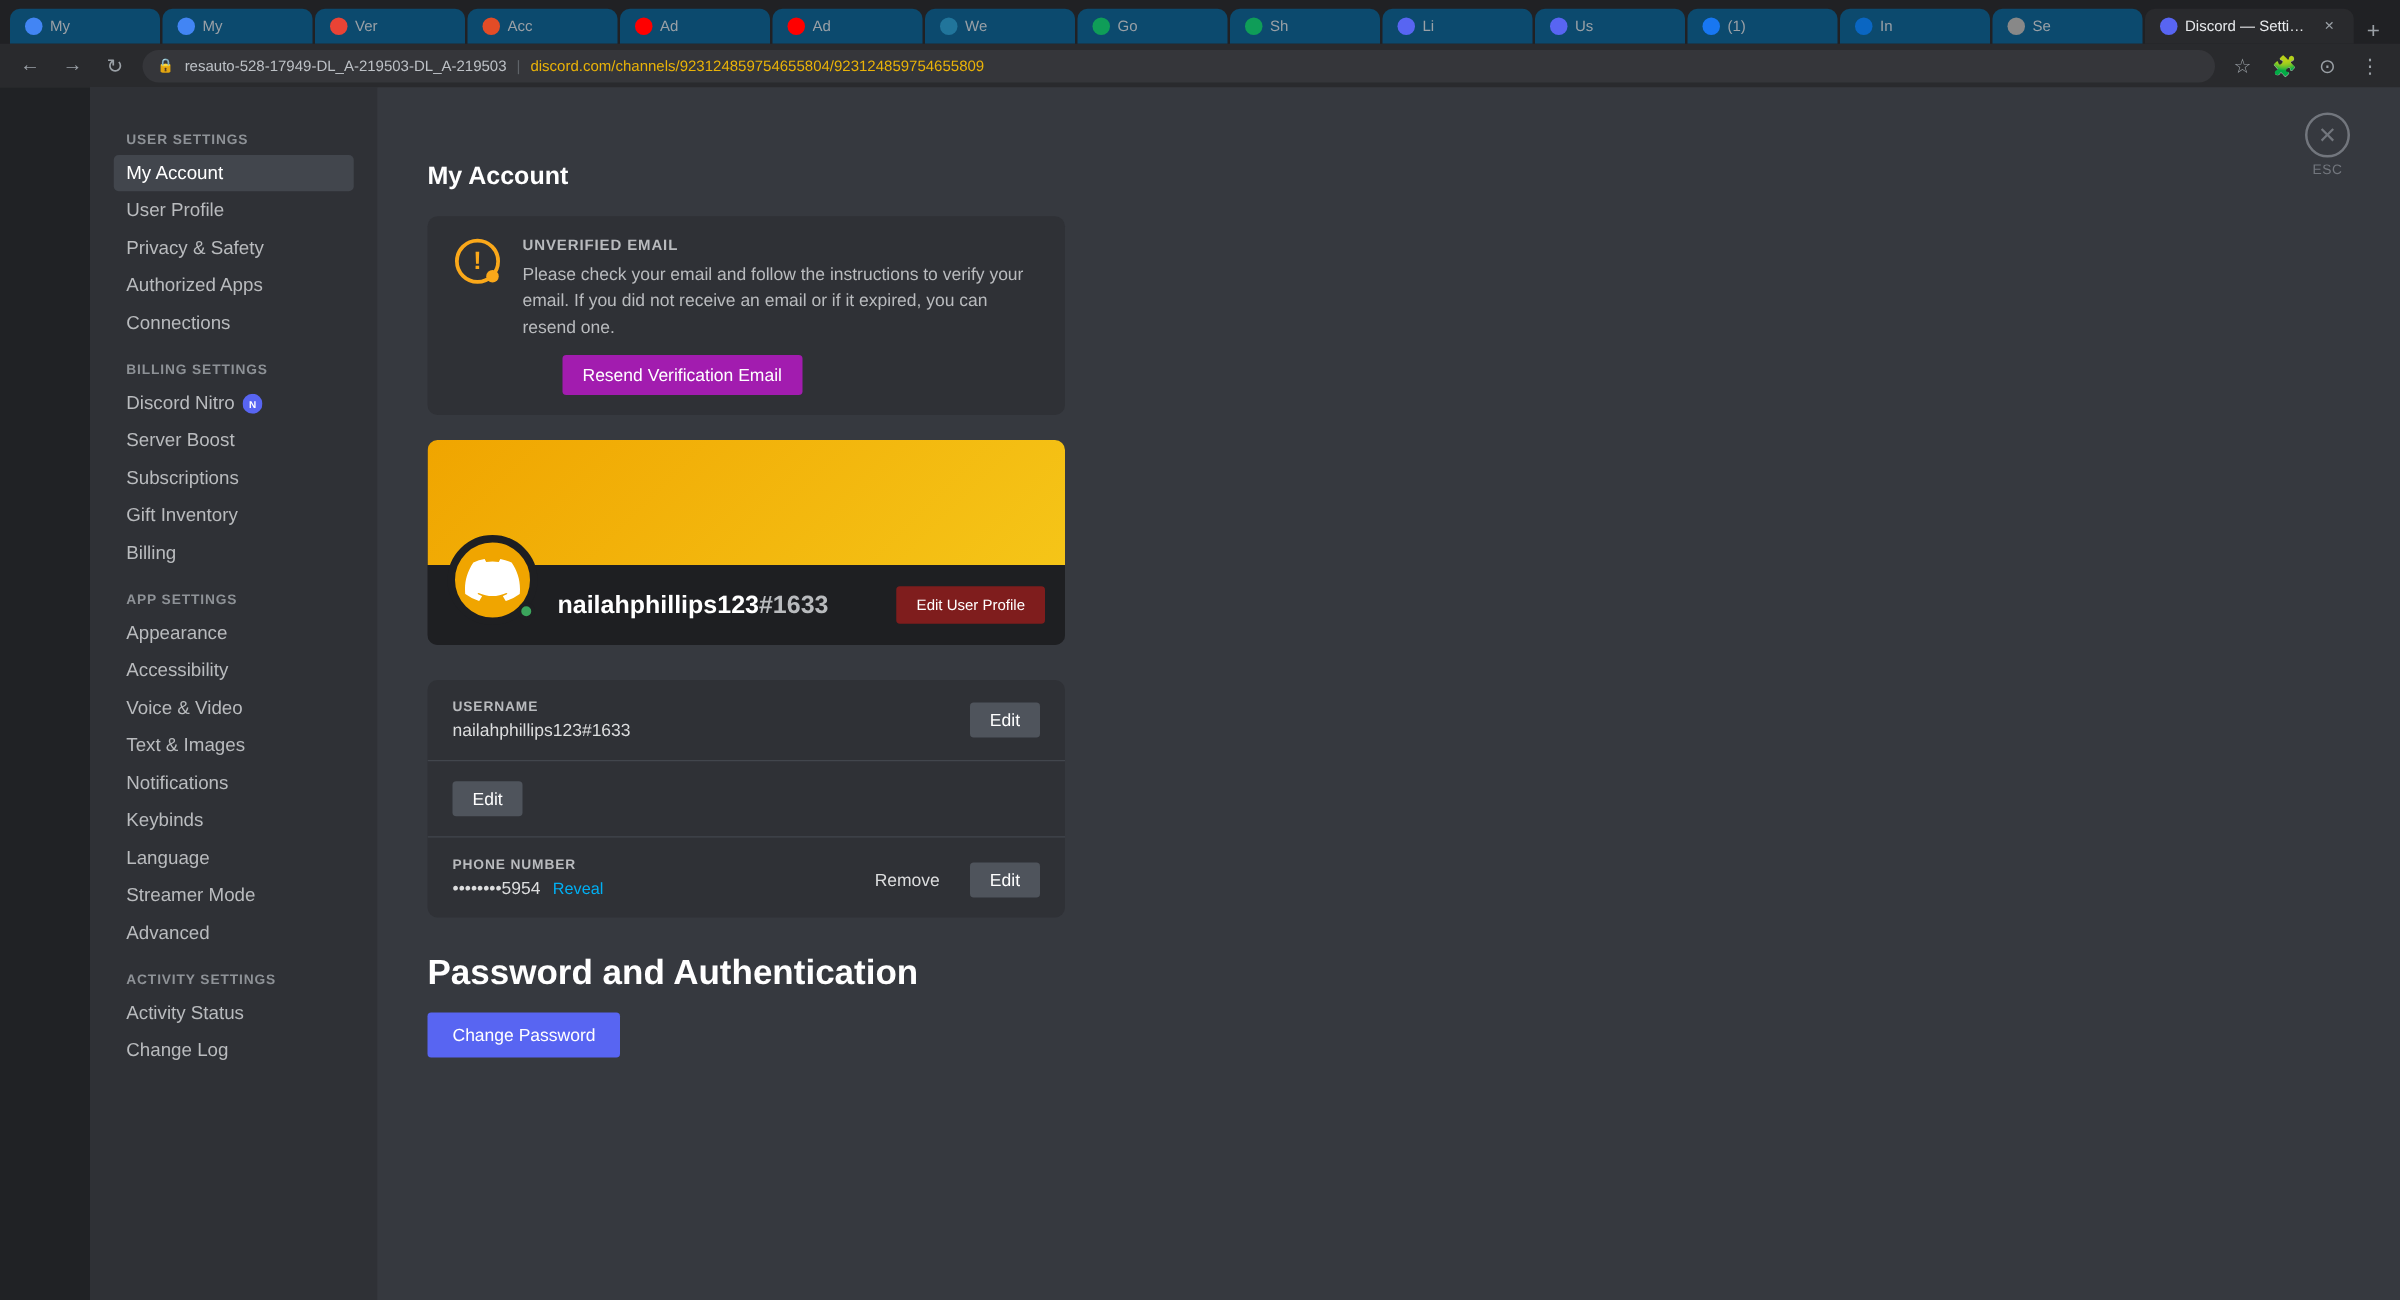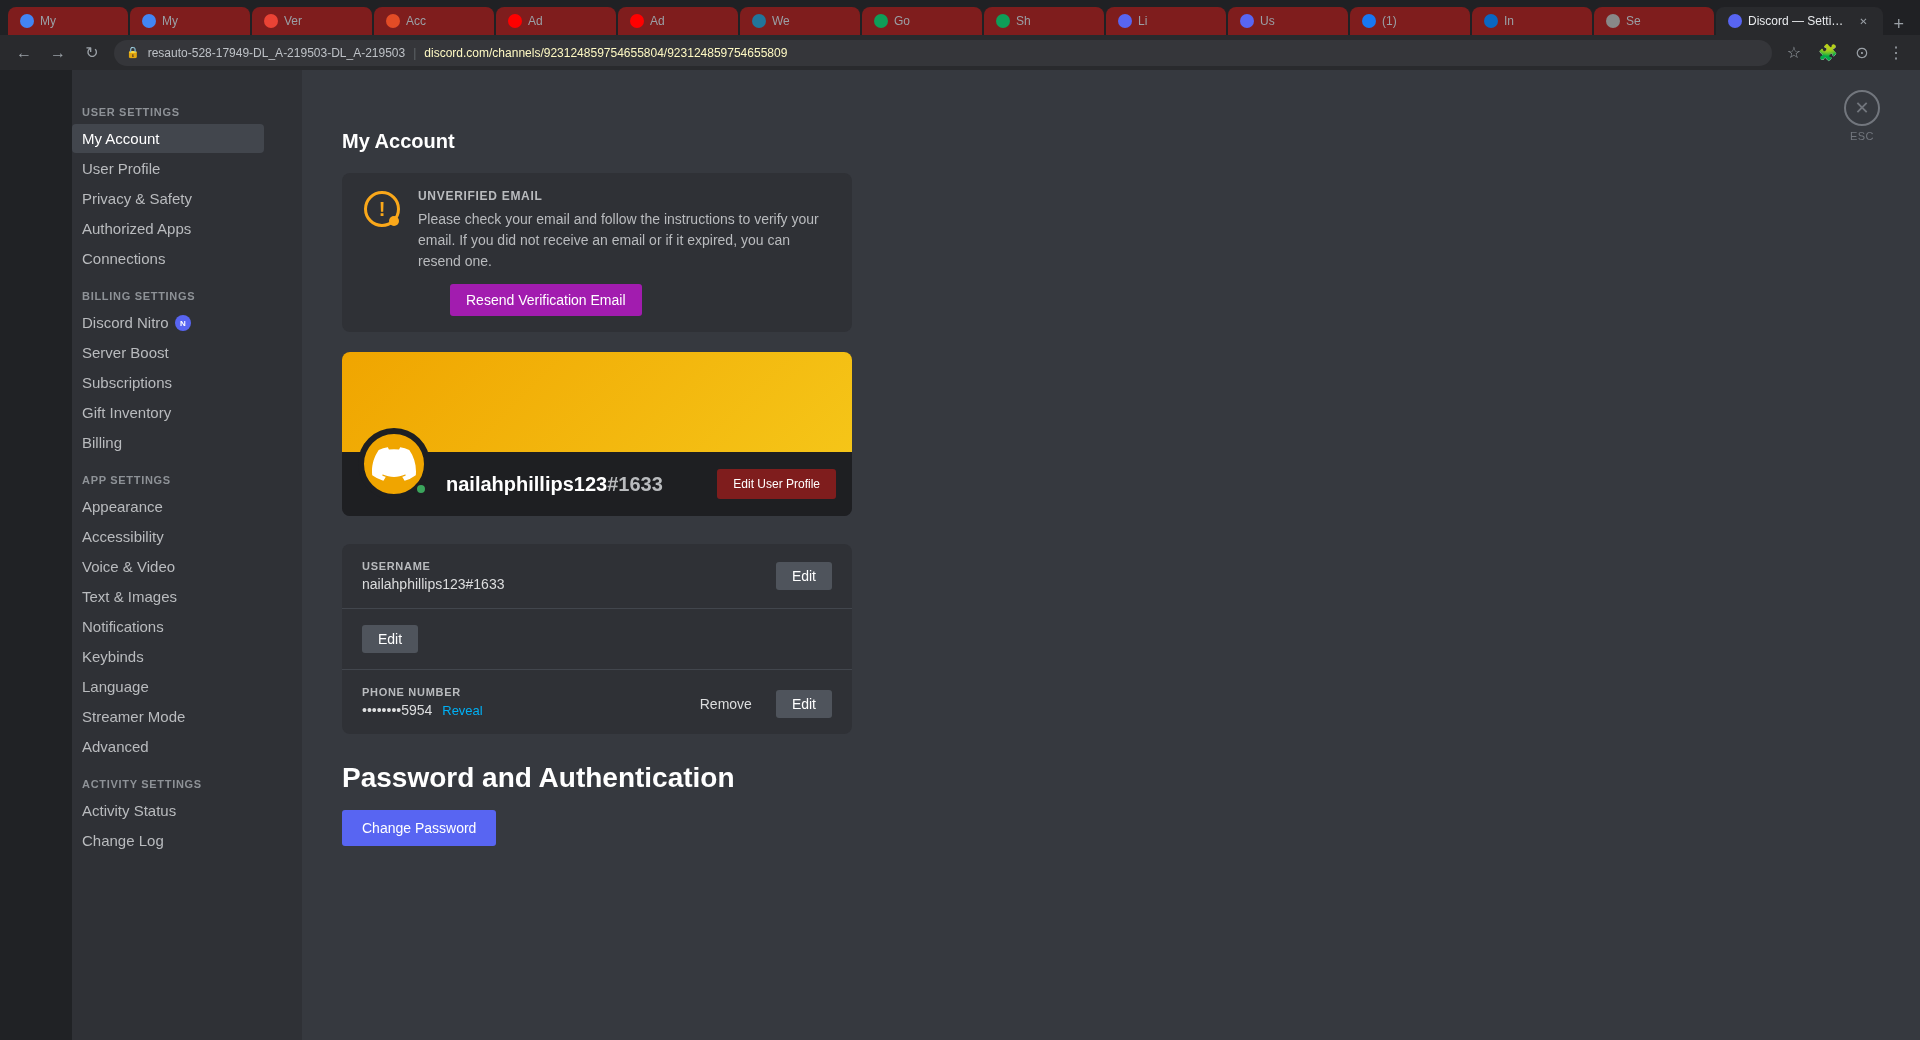--- a/index.html
+++ b/index.html
@@ -23,21 +23,21 @@
     .browser-tabs {
       height: 35px;
       background: #202124;
       display: flex;
       align-items: flex-end;
       padding: 0 8px;
       gap: 2px;
     }
     .browser-tab {
       height: 28px;
-      background: #7f1d1d;
+      background: #0c4a6e;
       border-radius: 8px 8px 0 0;
       padding: 0 12px;
       display: flex;
       align-items: center;
       gap: 6px;
       font-size: 12px;
       color: #9aa0a6;
       min-width: 120px;
       max-width: 200px;
     }
@@ -95,21 +95,21 @@
       border-radius: 13px;
       display: flex;
       align-items: center;
       padding: 0 12px;
       font-size: 12px;
       color: #e8eaed;
       gap: 8px;
     }
     .address-lock { color: #9aa0a6; font-size: 11px; }
     .address-text { color: #bdc1c6; }
-    .address-highlight { color: #fef9c3; }
+    .address-highlight { color: #eab308; }
 
     
     .app-layout {
       display: flex;
       height: calc(1040px - 70px);
       background: #36393f;
     }
 
     
     .discord-sidebar {
@@ -127,21 +127,21 @@
 
     
     .settings-sidebar {
       width: 230px;
       background: #2f3136;
       padding: 20px 0;
       overflow-y: auto;
       flex-shrink: 0;
       display: flex;
       flex-direction: column;
-      align-items: flex-start;
+      align-items: center;
     }
     .settings-nav {
       width: 192px;
     }
     .settings-section-label {
       font-size: 11px;
       font-weight: 700;
       color: #8e9297;
       text-transform: uppercase;
       letter-spacing: 0.7px;

